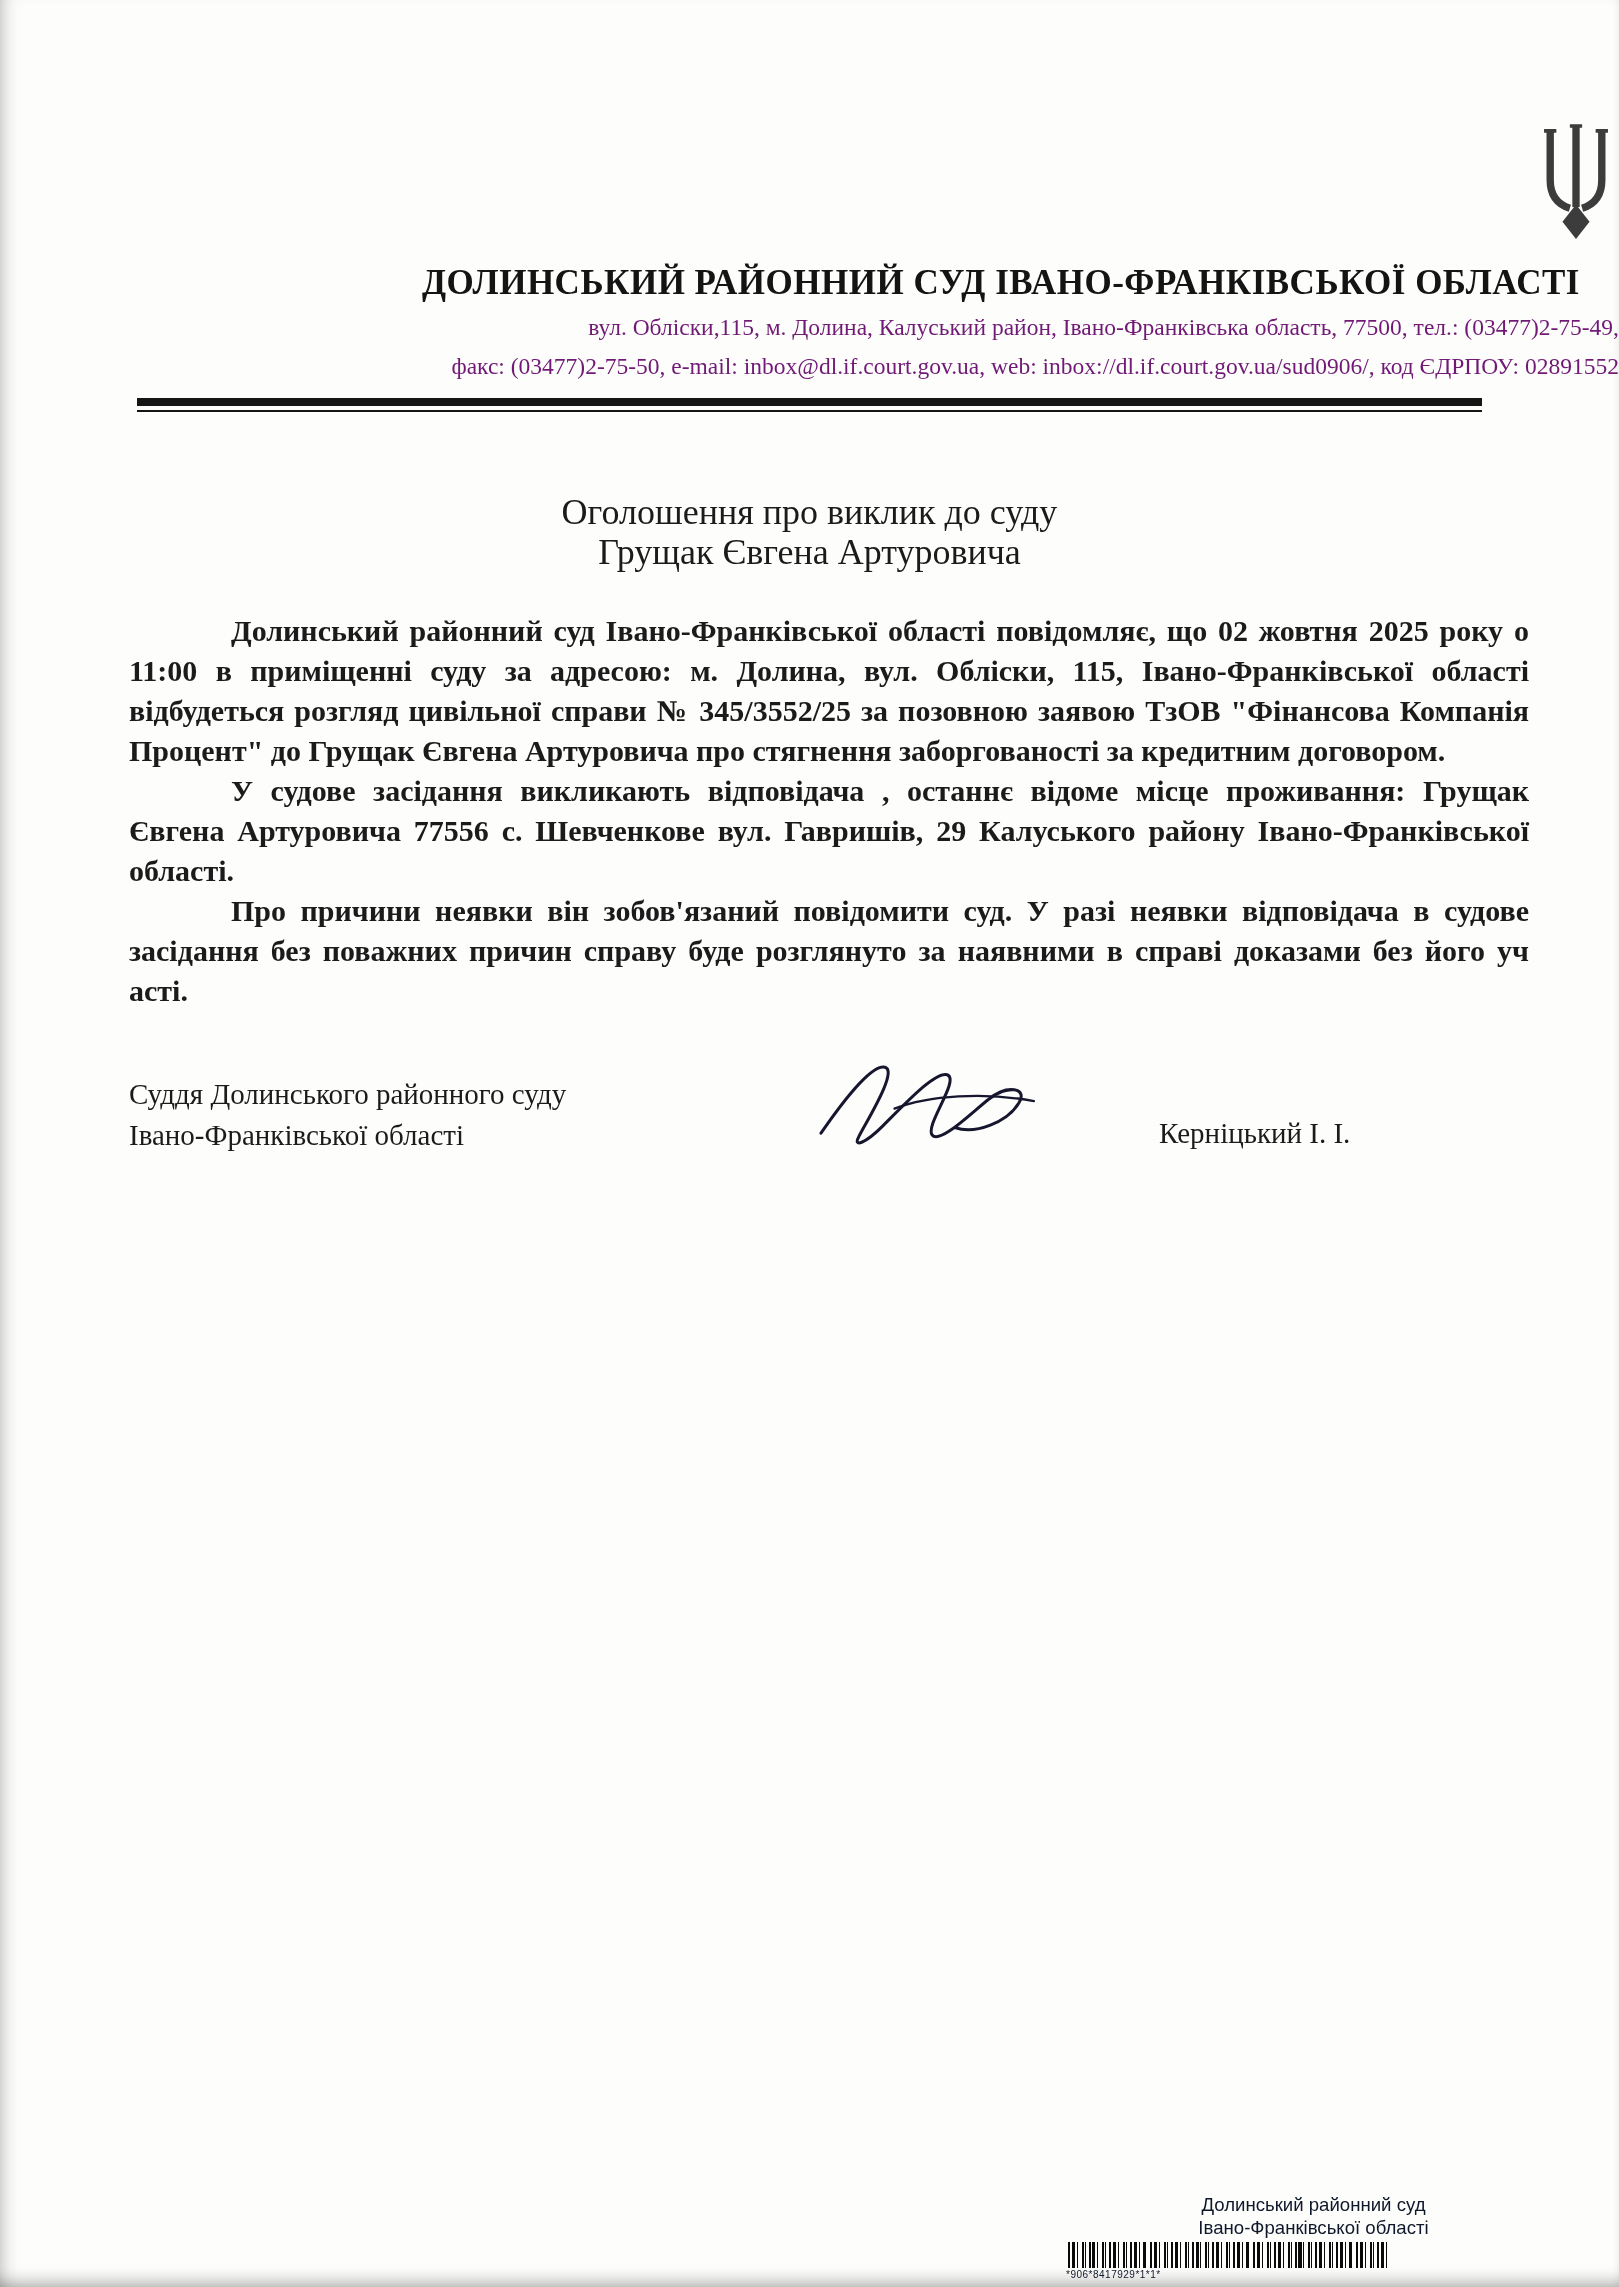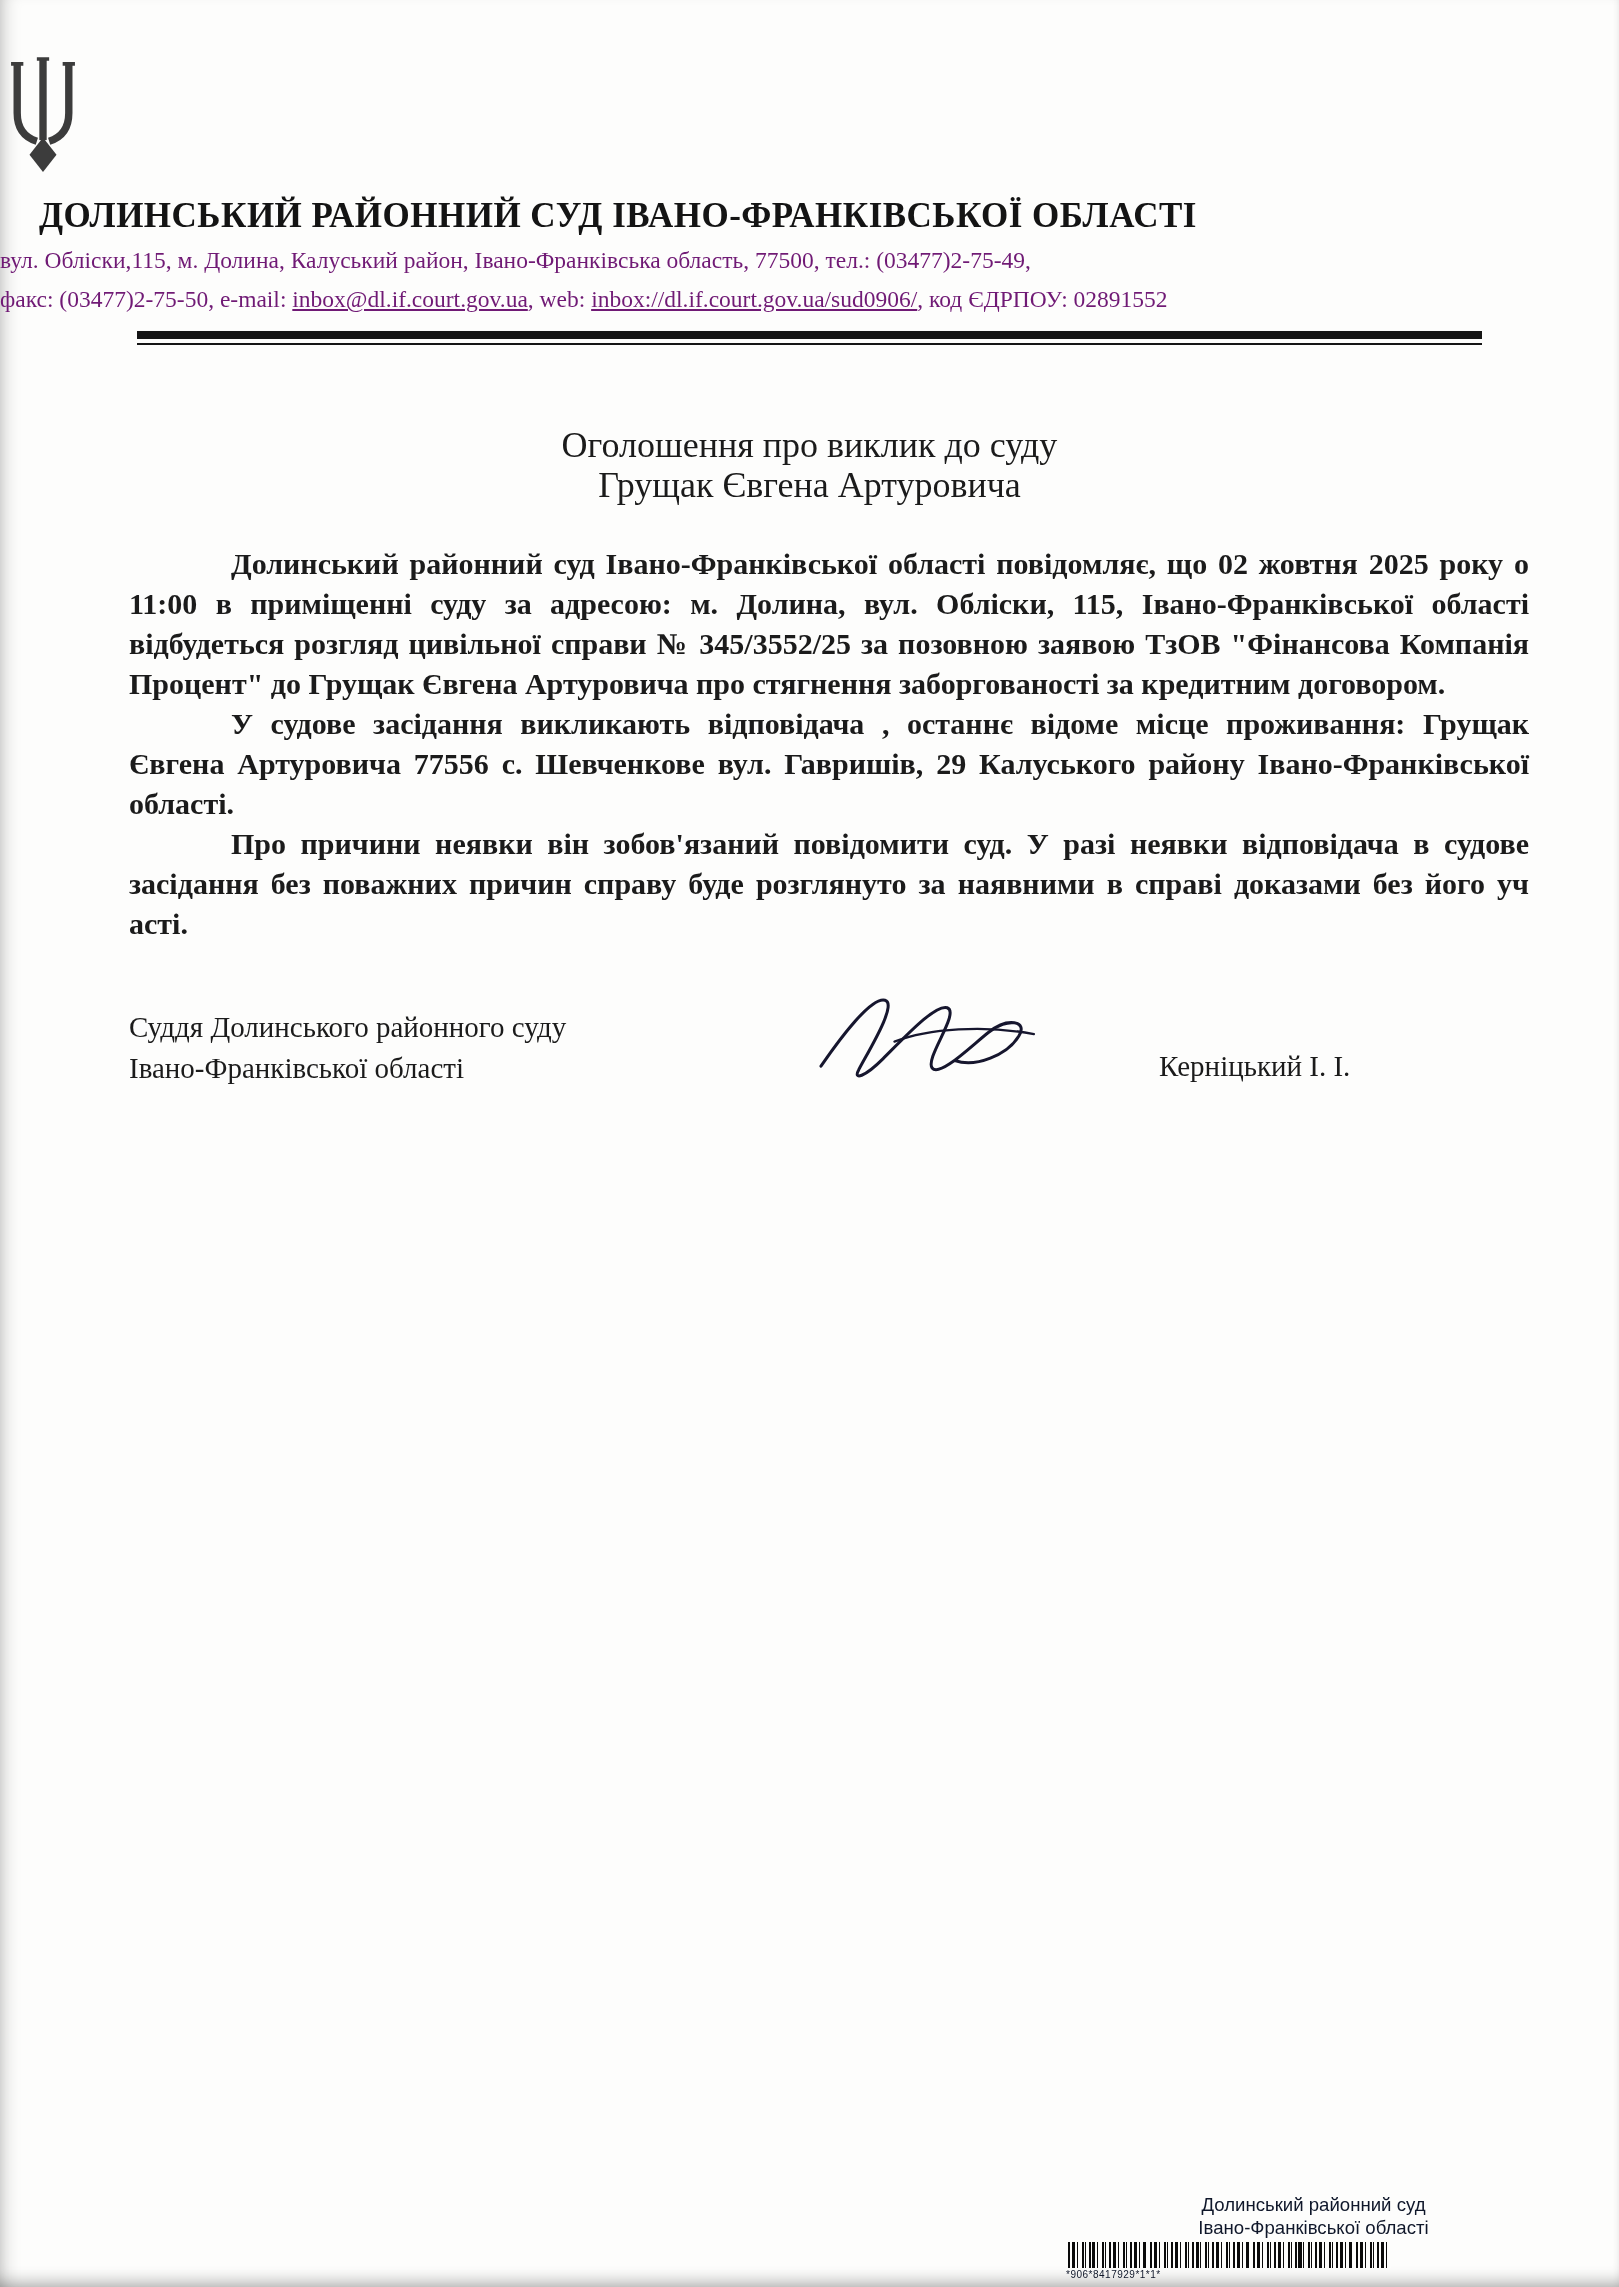--- a/index.html
+++ b/index.html
@@ -12,28 +12,28 @@
     overflow: hidden;
   }
   .page {
     position: absolute; inset: 0;
     background: #fdfdfc;
     box-shadow:
       inset 15.7px 0 17.6px -13.7px rgba(0,0,0,.25),
       inset -5.9px 0 9.8px -7.8px rgba(0,0,0,.10),
       inset 0 -17.6px 15.7px -11.8px rgba(0,0,0,.30);
   }
-  .doc-header { text-align: left; padding-top: 53px; }
+  .doc-header { text-align: right; padding-top: 120px; }
   .emblem { display: inline-block; height: 127px; }
   .court-title {
     font-size: 35px; font-weight: bold; margin: 13.7px 39px 0;
     letter-spacing: 0.5px; color: #141414;
   }
   .addr { font-size: 23.5px; margin: 11.8px 0 0; color: #701a75; }
-  .addr .u { text-decoration: underline; }
+  .addr .u { }
   .rule { width: 1345px; margin: 17.6px auto 0; }
   .rule-thick { height: 7.8px; background: #151515; }
   .rule-thin  { height: 2px; background: #151515; margin-top: 3.9px; }
 
   .subject { margin-top: 80px; text-align: center; font-size: 36px; line-height: 40px; }
 
   .body-text { margin: 39px 90px 0 129px; font-size: 30px; line-height: 40px; text-align: justify; font-weight: bold; }
   .para { margin: 0; text-indent: 102px; }
 
   .sig-row { position: relative; height: 206px; margin-top: 63px; font-size: 29px; line-height: 41px; }

